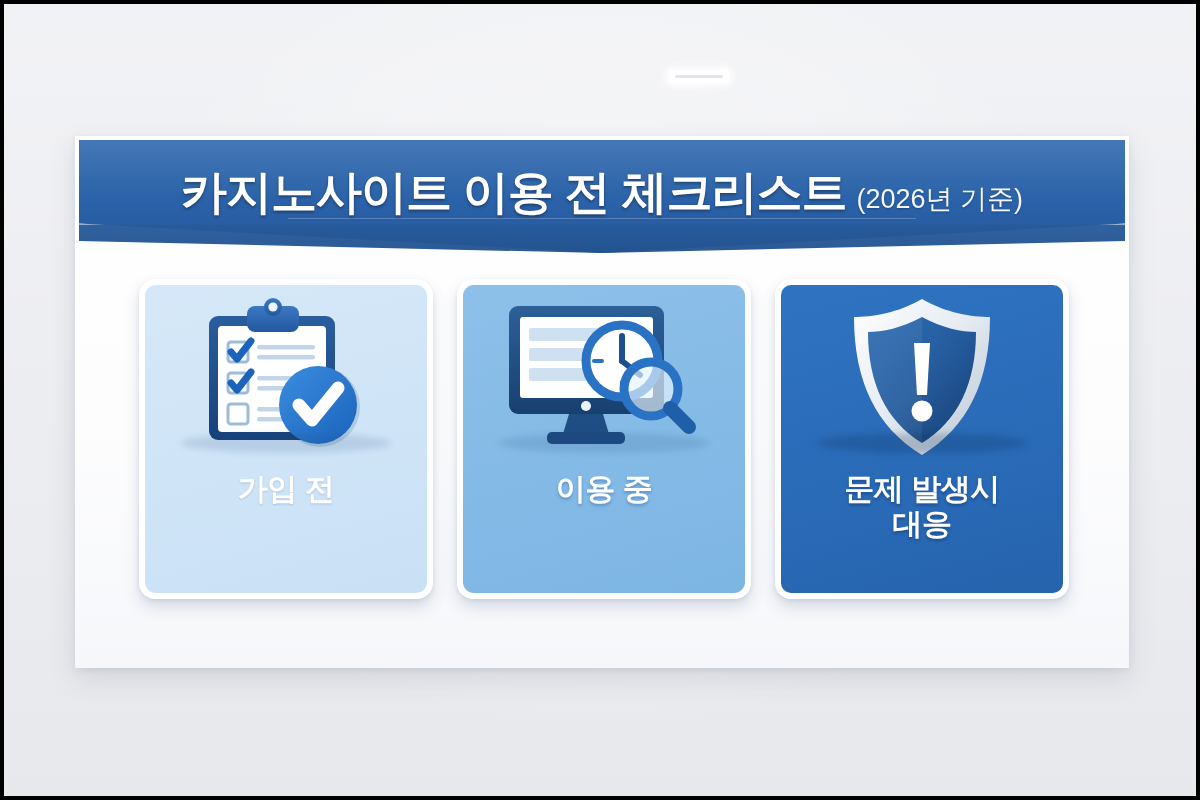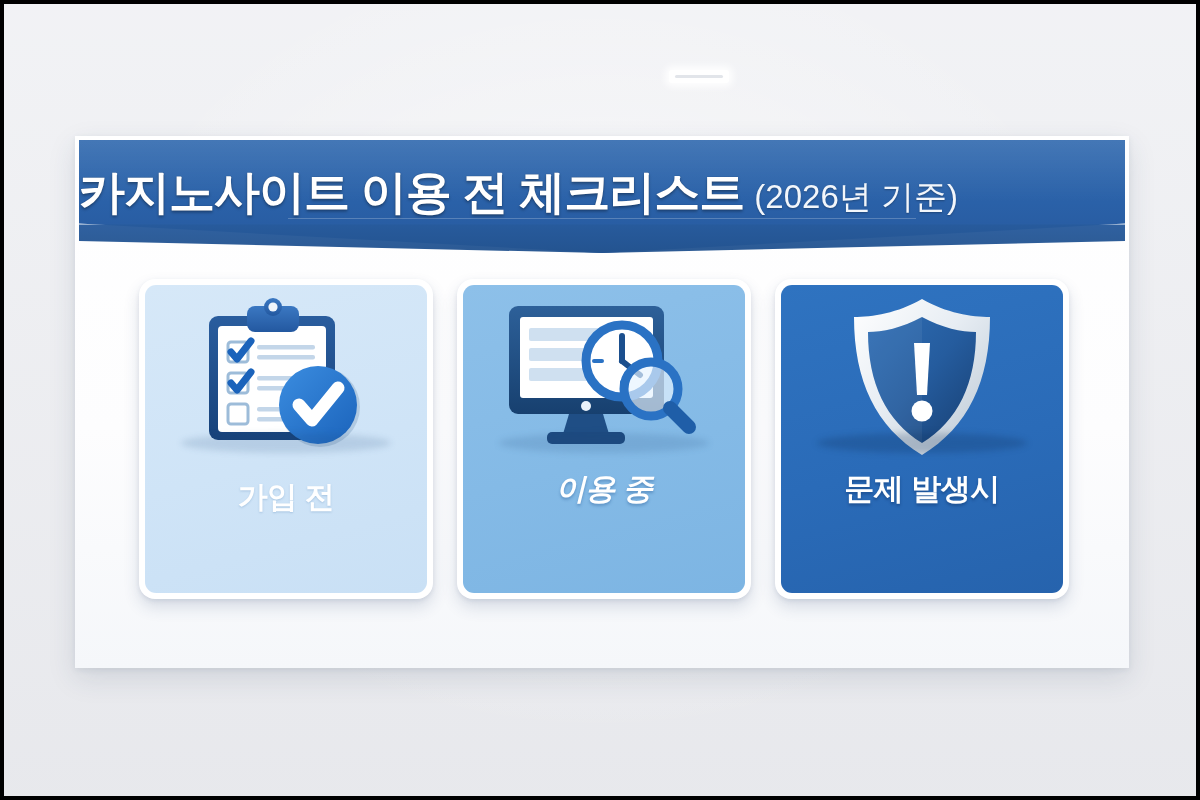--- a/index.html
+++ b/index.html
@@ -111,34 +111,35 @@
     height: 1px;
     background: rgba(255,255,255,.22);
   }
 
   #title-wrap {
     position: absolute;
     left: 0; right: 0;
     top: 22px;
     display: flex;
     align-items: baseline;
+    justify-content: center;
     gap: 10px;
     white-space: nowrap;
   }
   #title {
     font-family: "Liberation Sans", "DejaVu Sans", sans-serif;
     font-size: 46px;
     font-weight: bold;
     letter-spacing: -1px;
     color: #ffffff;
     text-shadow: 0 2px 3px rgba(0,0,0,.30), 0 0 1px rgba(0,0,0,.35);
   }
   #subtitle {
     font-family: "Liberation Sans", "DejaVu Sans", sans-serif;
-    font-size: 33px;
+    font-size: 27px;
     font-weight: normal;
     color: #f2f6fb;
     text-shadow: 0 1px 2px rgba(0,0,0,.28);
   }
 
   
   #cards {
     position: absolute;
     left: 64px;
     top: 143px;
@@ -161,23 +162,23 @@
   .card-inner {
     position: relative;
     width: 100%;
     height: 100%;
     border-radius: 11px;
     overflow: hidden;
     display: flex;
     flex-direction: column;
     align-items: center;
   }
-  .card-1 .card-inner { background: linear-gradient(165deg, #d6e8f8 0%, #cfe4f7 55%, #c9e0f5 100%); gap: 8px; }
-  .card-2 .card-inner { background: linear-gradient(165deg, #8dc0e9 0%, #84bae6 55%, #7db5e3 100%); font-style: italic; }
-  .card-3 .card-inner { background: linear-gradient(165deg, #2f73c0 0%, #2a6bb8 55%, #2663ad 100%); }
+  .card-1 .card-inner { background: linear-gradient(165deg, #d6e8f8 0%, #cfe4f7 55%, #c9e0f5 100%); }
+  .card-2 .card-inner { background: linear-gradient(165deg, #8dc0e9 0%, #84bae6 55%, #7db5e3 100%); }
+  .card-3 .card-inner { background: linear-gradient(165deg, #2f73c0 0%, #2a6bb8 55%, #2663ad 100%); border-radius: 10px; }
 
   .icon-box {
     position: relative;
     width: 100%;
     height: 186px;
     display: flex;
     align-items: center;
     justify-content: center;
   }
   .icon-box .shadow-ellipse {
@@ -361,19 +362,20 @@
               <path d="M80 22 C60 33 40 37 26 37 C26 88 44 126 80 148 C116 126 134 88 134 37 C120 37 100 33 80 22 Z" fill="url(#fill)"></path>
 
               <path d="M80 22 C60 33 40 37 26 37 C26 88 44 126 80 148 Z" fill="rgba(255,255,255,.06)"></path>
 
               <path d="M72 48 h16 l-3 52 h-10 z" fill="#ffffff"></path>
               <circle cx="80" cy="116" r="10.5" fill="#ffffff"></circle>
             </svg>
           </div>
           <div class="card-label">
             <span>문제 발생시</span>
+            <span>대응</span>
           </div>
         </div>
       </div>
 
     </div>
   </div>
 </div>
 
 </body></html>

